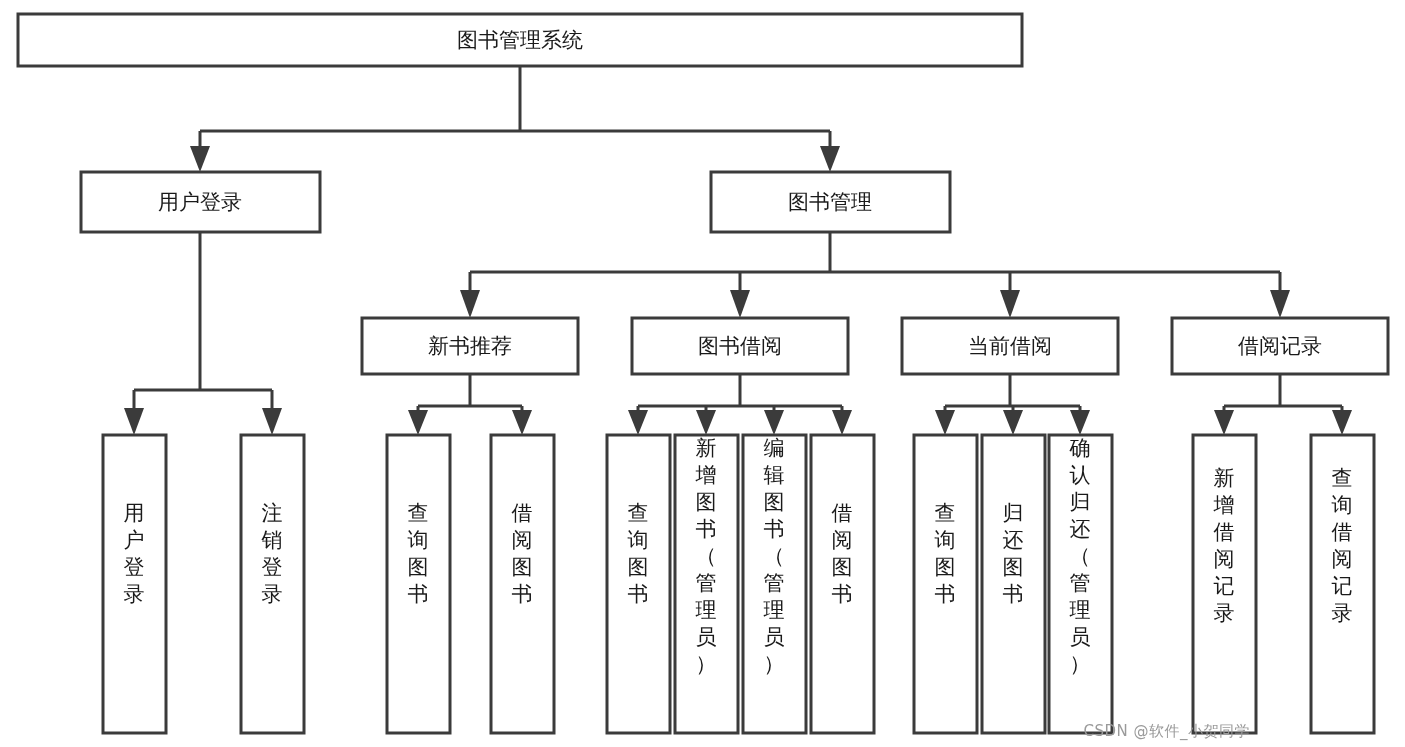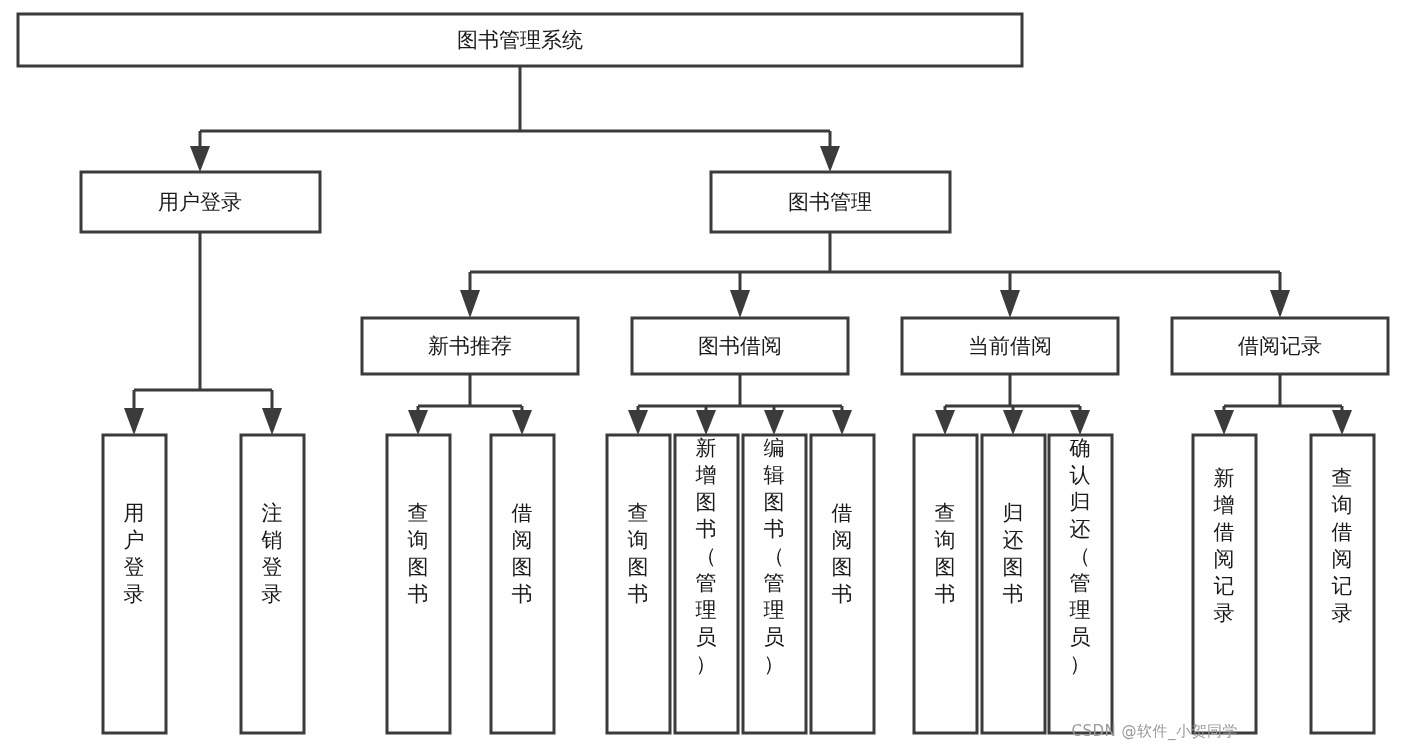--- a/index.html
+++ b/index.html
@@ -21,21 +21,21 @@
     dominant-baseline:middle;
   }
   .node-label-v{
     font-family:"DejaVu Sans","Liberation Sans",sans-serif;
     fill:#1a1a1a;
     font-size:21px;
     text-anchor:middle;
   }
   .watermark{
     position:absolute;
-    right:24px;bottom:6px;
+    right:12px;bottom:6px;
     font-family:"DejaVu Sans","Liberation Sans",sans-serif;
     font-size:15px;
     color:#9a9a9a;
     letter-spacing:.5px;
     white-space:nowrap;
     user-select:none;
   }
 </style>
 </head>
 <body>

